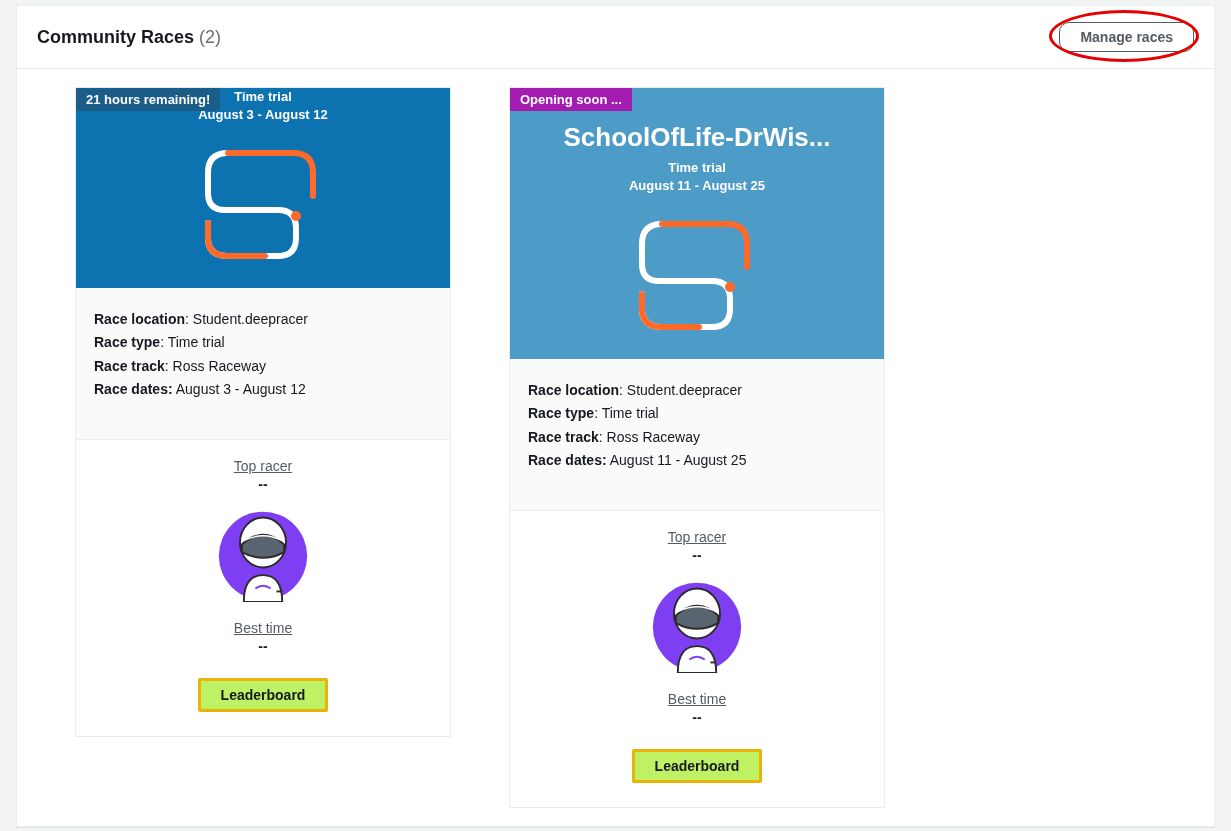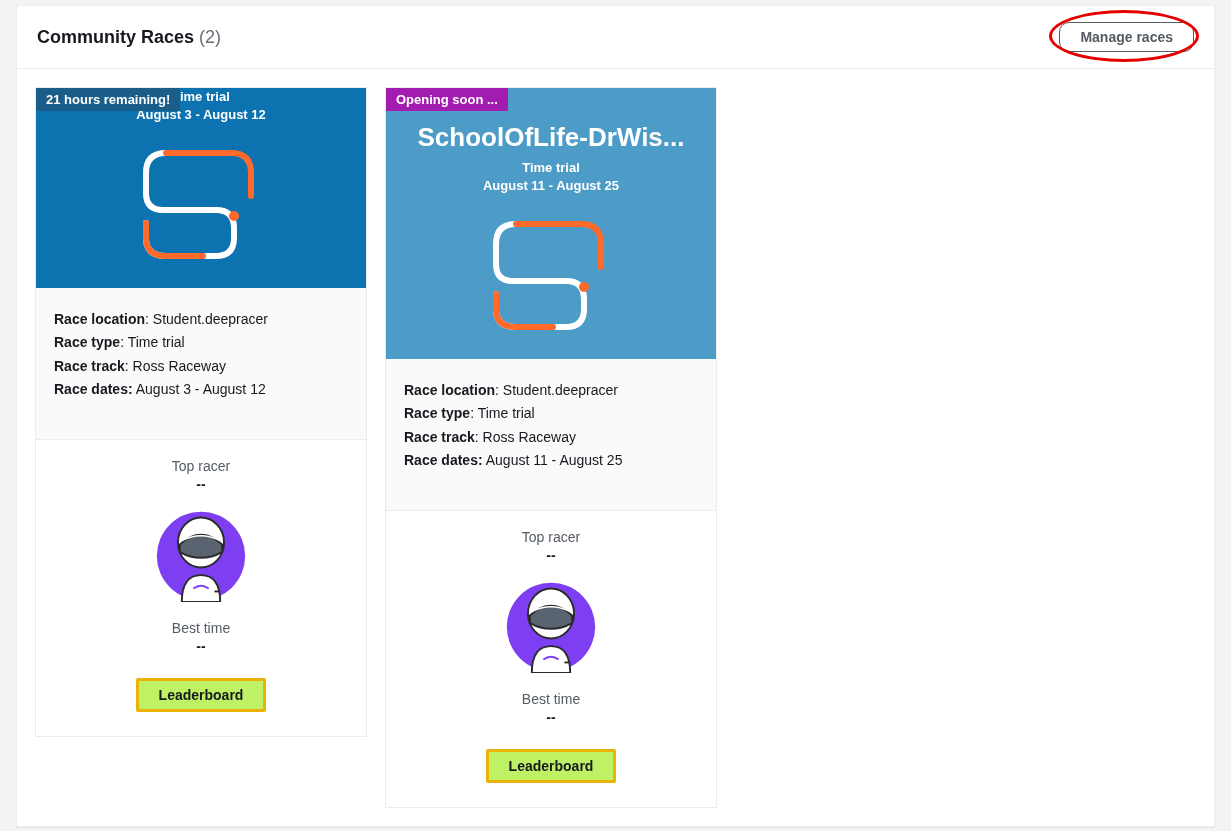--- a/index.html
+++ b/index.html
@@ -49,25 +49,26 @@
     height: 52px;
     pointer-events: none;
   }
   .cards {
     display: flex;
     gap: 18px;
     padding: 18px;
     align-items: flex-start;
   }
   .race-card {
-    width: 332px;
+    width: 376px;
     border: 1px solid #eaeded;
     background: #fff;
     display: flex;
     flex-direction: column;
+    margin-left: 40px;
   }
   .card-hero {
     position: relative;
     color: #fff;
     text-align: center;
     padding-bottom: 16px;
   }
   .hero-a { background: #0d72b0; }
   .hero-b { background: #4d9bc7; }
   .status-tag {
@@ -100,20 +101,21 @@
     background: #fafafa;
   }
   .card-details b { font-weight: 700; }
   .card-stats {
     padding: 18px 0 24px 0;
     text-align: center;
   }
   .stat-label {
     color: #545b64;
     font-size: 14px;
+    text-decoration: underline;
   }
   .stat-value {
     color: #16191f;
     font-size: 14px;
     font-weight: 700;
     margin: 2px 0 14px 0;
   }
   .avatar { margin: 4px 0 14px 0; }
   .leaderboard-btn {
     background: #bef264;

